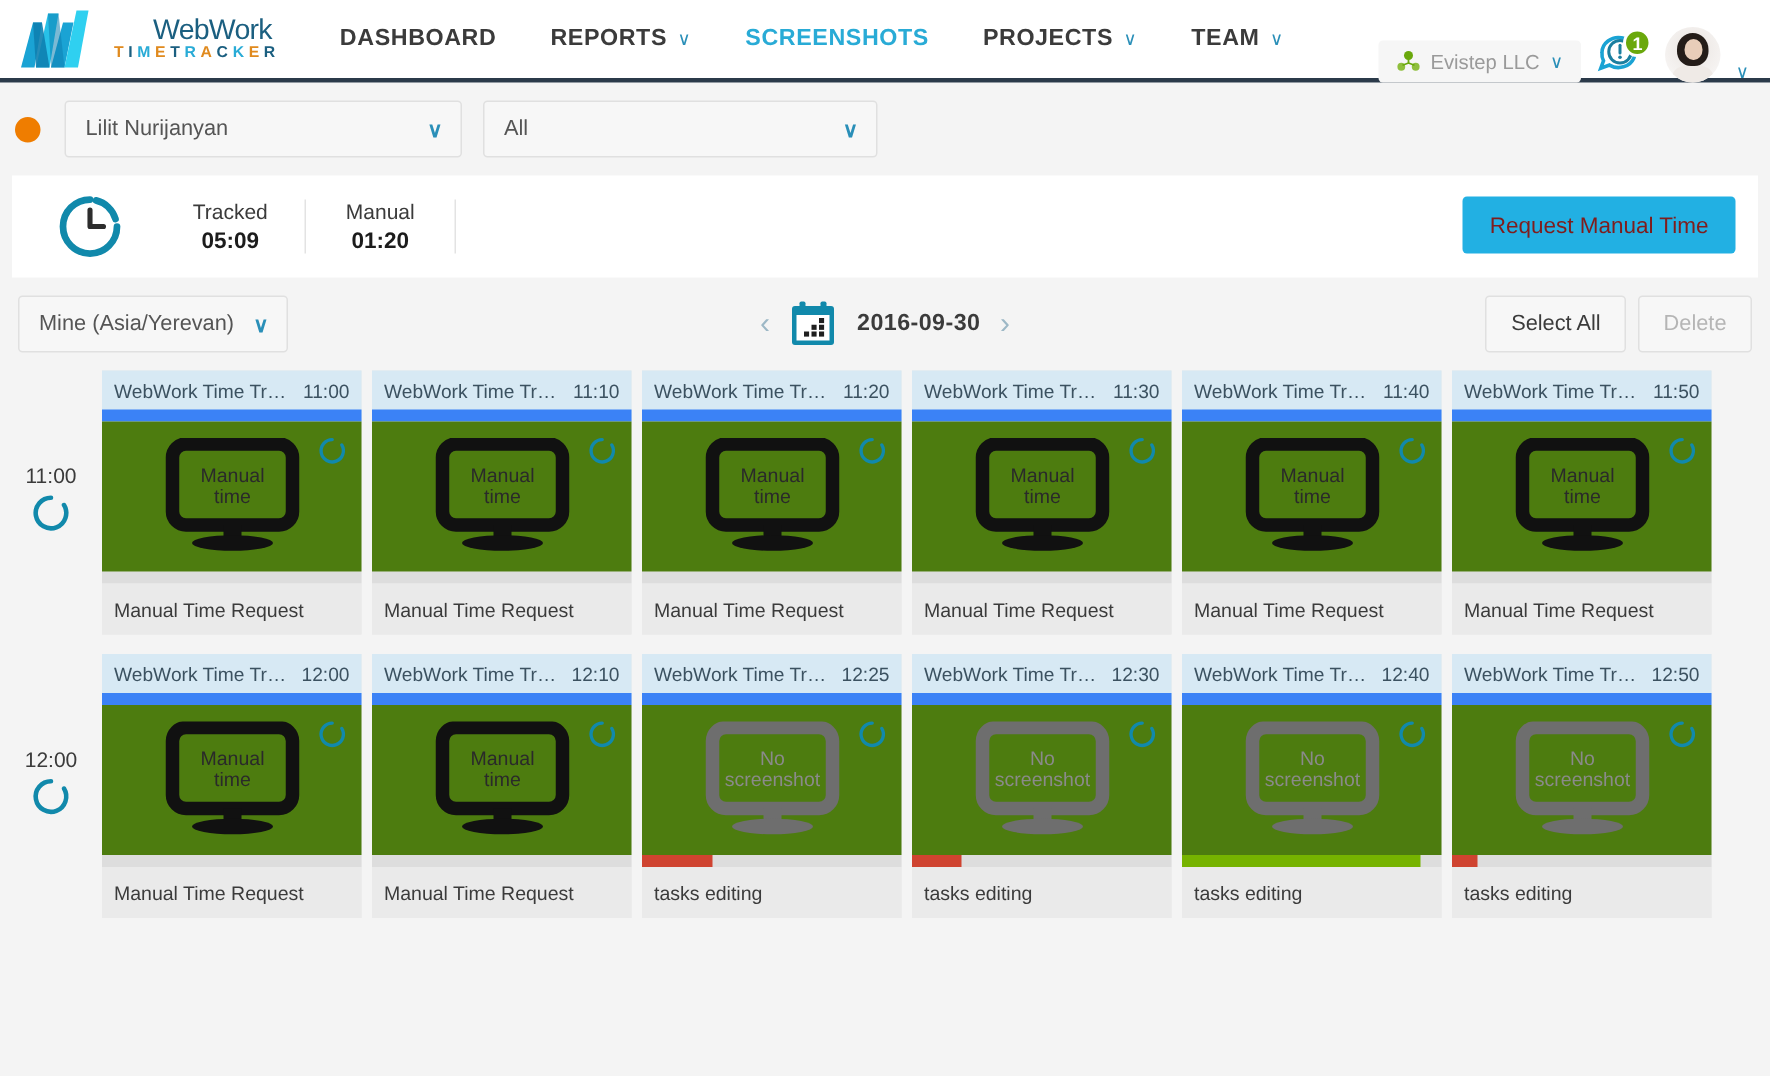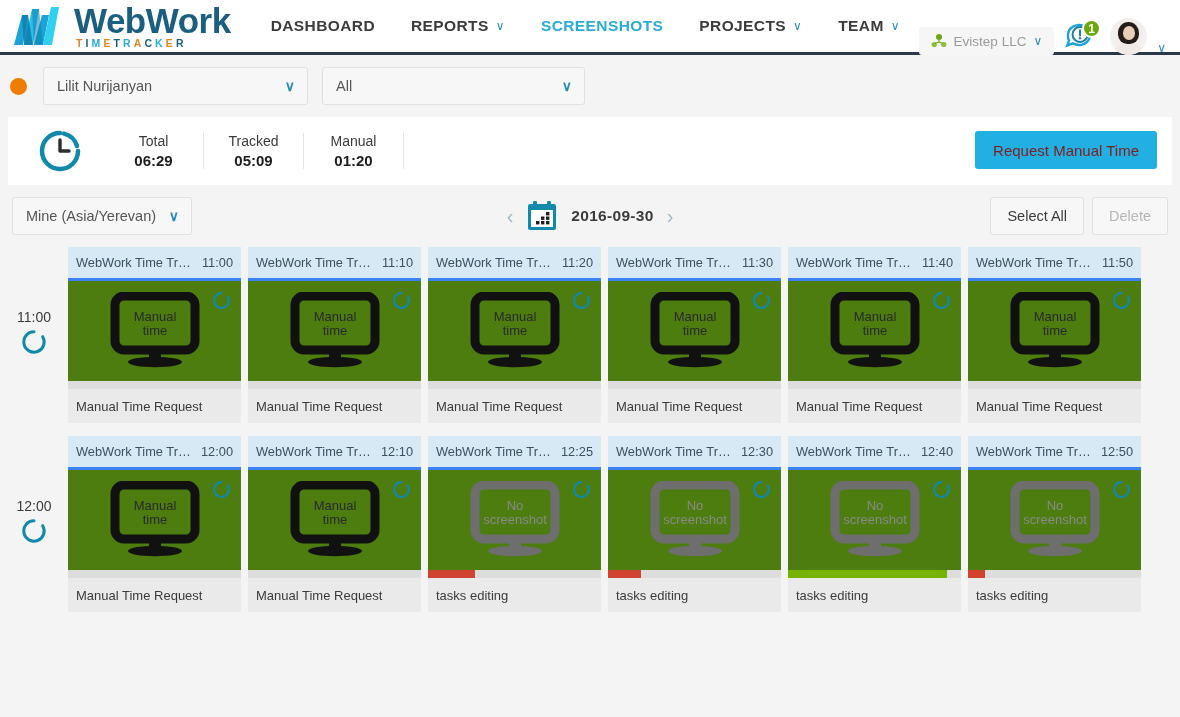--- a/index.html
+++ b/index.html
@@ -15,22 +15,23 @@
   .navbar {
     height: 55px; background: #ffffff;
     display: flex; align-items: center;
     border-bottom: 3px solid #2b3a4a;
     position: relative;
   }
   .logo-wrap { display: flex; align-items: center; padding-left: 12px; }
   .logo-mark { width: 58px; height: 42px; flex: 0 0 58px; }
   .logo-text { margin-left: 4px; line-height: 1; }
   .logo-title {
-    font-size: 35px; font-weight: bold; color: #1b5f80;
+    font-size: 19px; font-weight: normal; color: #1b5f80;
     letter-spacing: -0.5px;
+    margin-left: 28px;
   }
   .logo-title .w2 { color: #1b5f80; }
   .logo-sub {
     font-size: 10.5px; letter-spacing: 3.1px; font-weight: bold;
     margin-top: 0; margin-left: 2px;
   }
   .logo-sub span:nth-child(1){color:#e08a1e}
   .logo-sub span:nth-child(2){color:#1b5f80}
   .logo-sub span:nth-child(3){color:#29abd6}
   .logo-sub span:nth-child(4){color:#e08a1e}
@@ -162,21 +163,21 @@
     padding-top: 62px;
   }
   .row-time { font-size: 14px; color: #3b3b3b; }
   .row-spinner { margin-top: 4px; display: flex; justify-content: center; }
 
   .cards { display: flex; gap: 7px; flex: 1; }
   .card { width: 173px; flex: 0 0 173px; background: #eaeaea; }
   .card-head {
     background: #d7e9f4; height: 34px; display: flex; align-items: center;
     justify-content: space-between; padding: 0 8px;
-    border-bottom: 3px solid #3b82f6;
+    border-bottom: 8px solid #3b82f6;
   }
   .card-title { font-size: 12.8px; color: #3b5160; white-space: nowrap; overflow: hidden; }
   .card-time { font-size: 12.8px; color: #3b5160; font-weight: normal; }
   .card-body {
     height: 100px; position: relative;
     display: flex; align-items: center; justify-content: center;
     background: #4d7c0f;
     text-decoration: underline;
   }
   .card-spinner { position: absolute; right: 10px; top: 10px; }
@@ -277,24 +278,20 @@
   </div>
 </div>
 
 <div class="stats-card">
   <svg class="clock-icon" width="44" height="44" viewBox="0 0 44 44">
     <path d="M22 4 a18 18 0 1 0 18 18" fill="none" stroke="#1189ab" stroke-width="4.5" stroke-linecap="round"></path>
     <path d="M26 4.6 a18 18 0 0 1 13 12.4" fill="none" stroke="#1189ab" stroke-width="4.5" stroke-linecap="round"></path>
     <path d="M22 11 L22 22 L31 22" fill="none" stroke="#2d2d2d" stroke-width="3.4" stroke-linecap="round" stroke-linejoin="round"></path>
   </svg>
 
-  <div class="stat">
-    <div class="stat-label">Total</div>
-    <div class="stat-value">06:29</div>
-  </div>
   <div class="stat">
     <div class="stat-label">Tracked</div>
     <div class="stat-value">05:09</div>
   </div>
   <div class="stat">
     <div class="stat-label">Manual</div>
     <div class="stat-value">01:20</div>
   </div>
 
   <button class="request-btn">Request Manual Time</button>

